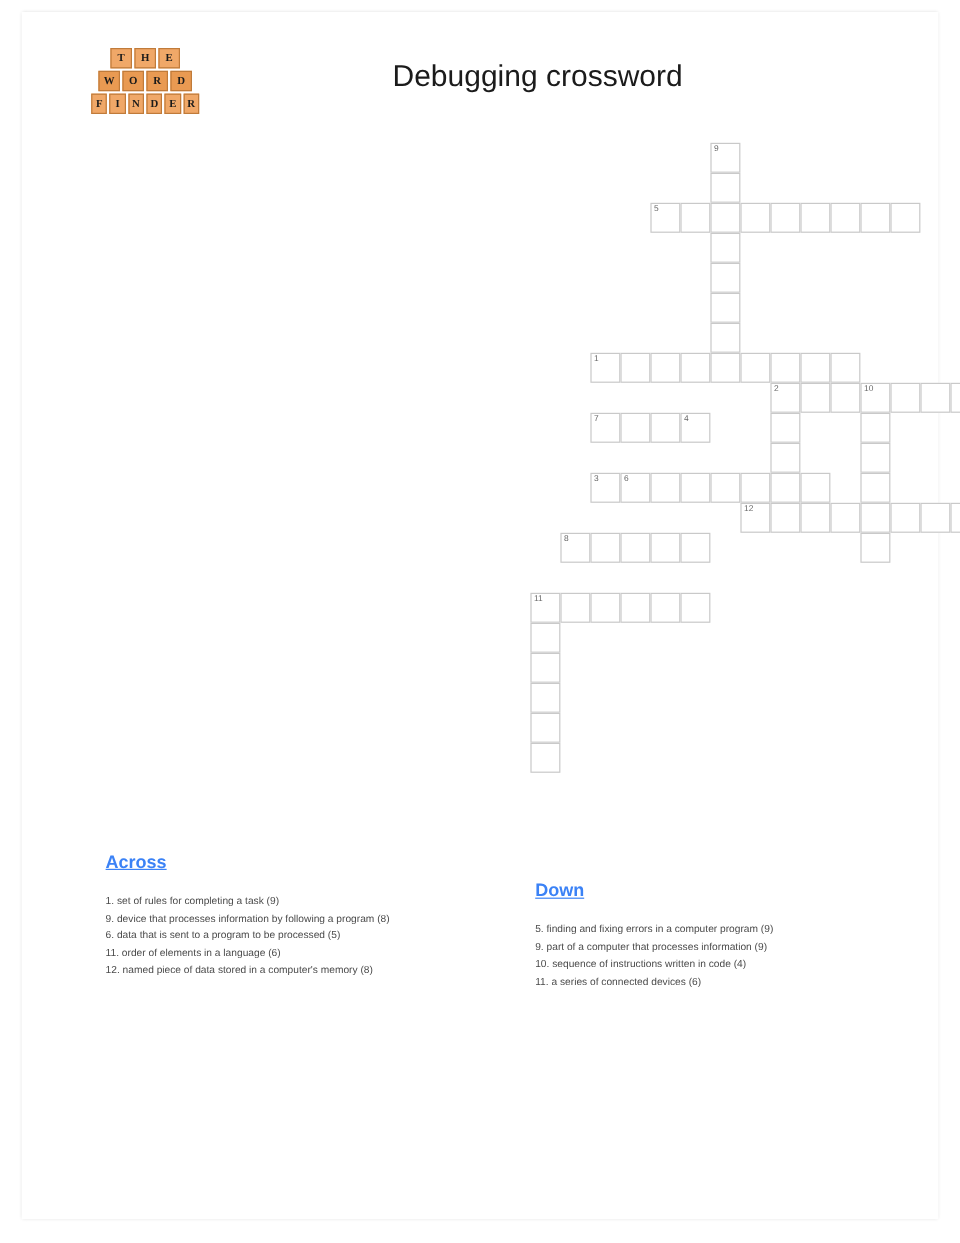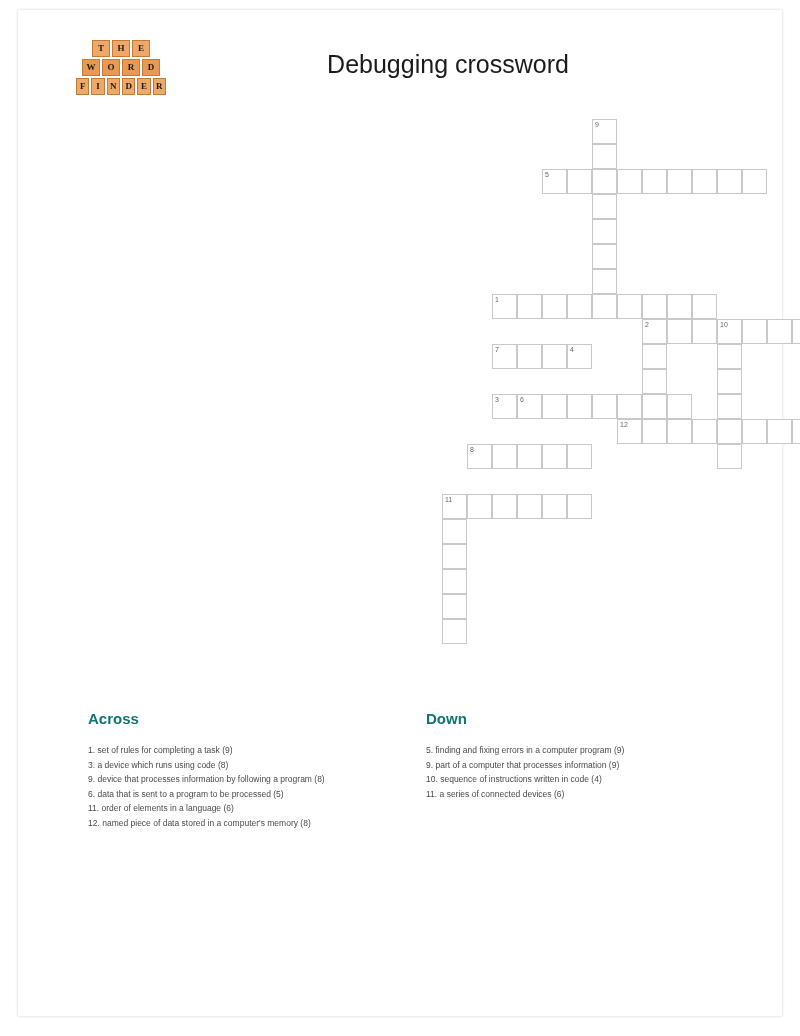--- a/index.html
+++ b/index.html
@@ -99,26 +99,27 @@
     position: absolute;
     left: 0;
     top: 700px;
     width: 800px;
   }
   .clue-col {
     position: absolute;
     top: 0;
   }
   .clue-col.across { left: 70px; width: 330px; }
-  .clue-col.down { left: 408px; width: 330px; }
+  .clue-col.down { left: 428px; width: 330px; margin-top: 24px; }
   .clue-head {
     font-size: 15px;
     font-weight: bold;
-    color: #0f766e;
+    color: #3b82f6;
     margin-bottom: 16px;
+    text-decoration: underline;
   }
   .clue-item {
     font-size: 8.5px;
     color: #4a4a4a;
     line-height: 14.6px;
     white-space: nowrap;
   }
 </style>
 </head>
 <body>
@@ -248,21 +249,20 @@
         <div class="cell" style="left: 424px; top: 559px;"></div>
         <div class="cell" style="left: 424px; top: 584px;"></div>
         <div class="cell" style="left: 424px; top: 609px;"></div>
       </div>
 
     <div class="clues">
       <div class="clue-col across">
         <div class="clue-head">Across</div>
         <div class="clue-list">
             <div class="clue-item">1. set of rules for completing a task (9)</div>
-            <div class="clue-item">3. a device which runs using code (8)</div>
             <div class="clue-item">9. device that processes information by following a program (8)</div>
             <div class="clue-item">6. data that is sent to a program to be processed (5)</div>
             <div class="clue-item">11. order of elements in a language (6)</div>
             <div class="clue-item">12. named piece of data stored in a computer's memory (8)</div>
           </div>
       </div>
       <div class="clue-col down">
         <div class="clue-head">Down</div>
         <div class="clue-list">
             <div class="clue-item">5. finding and fixing errors in a computer program (9)</div>

